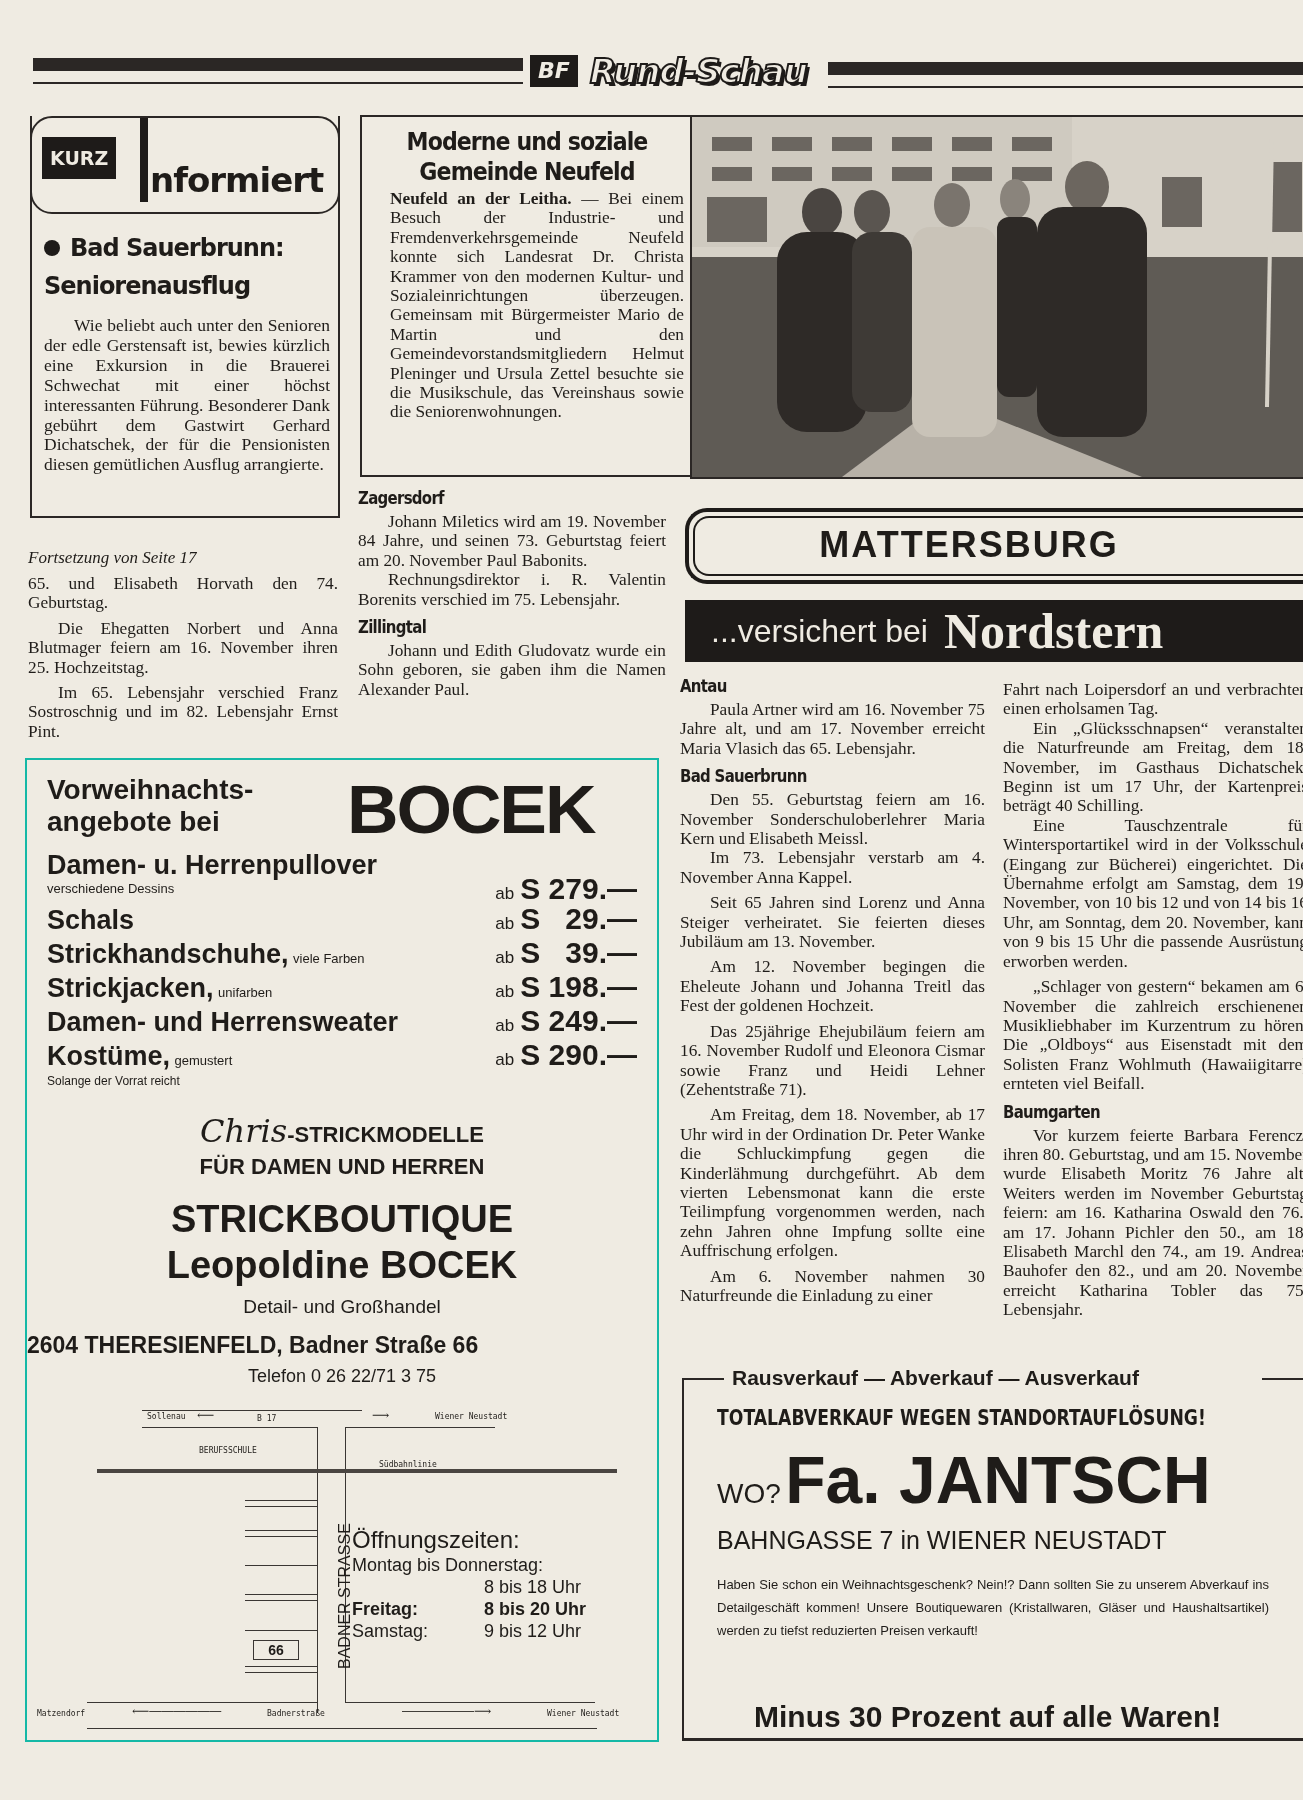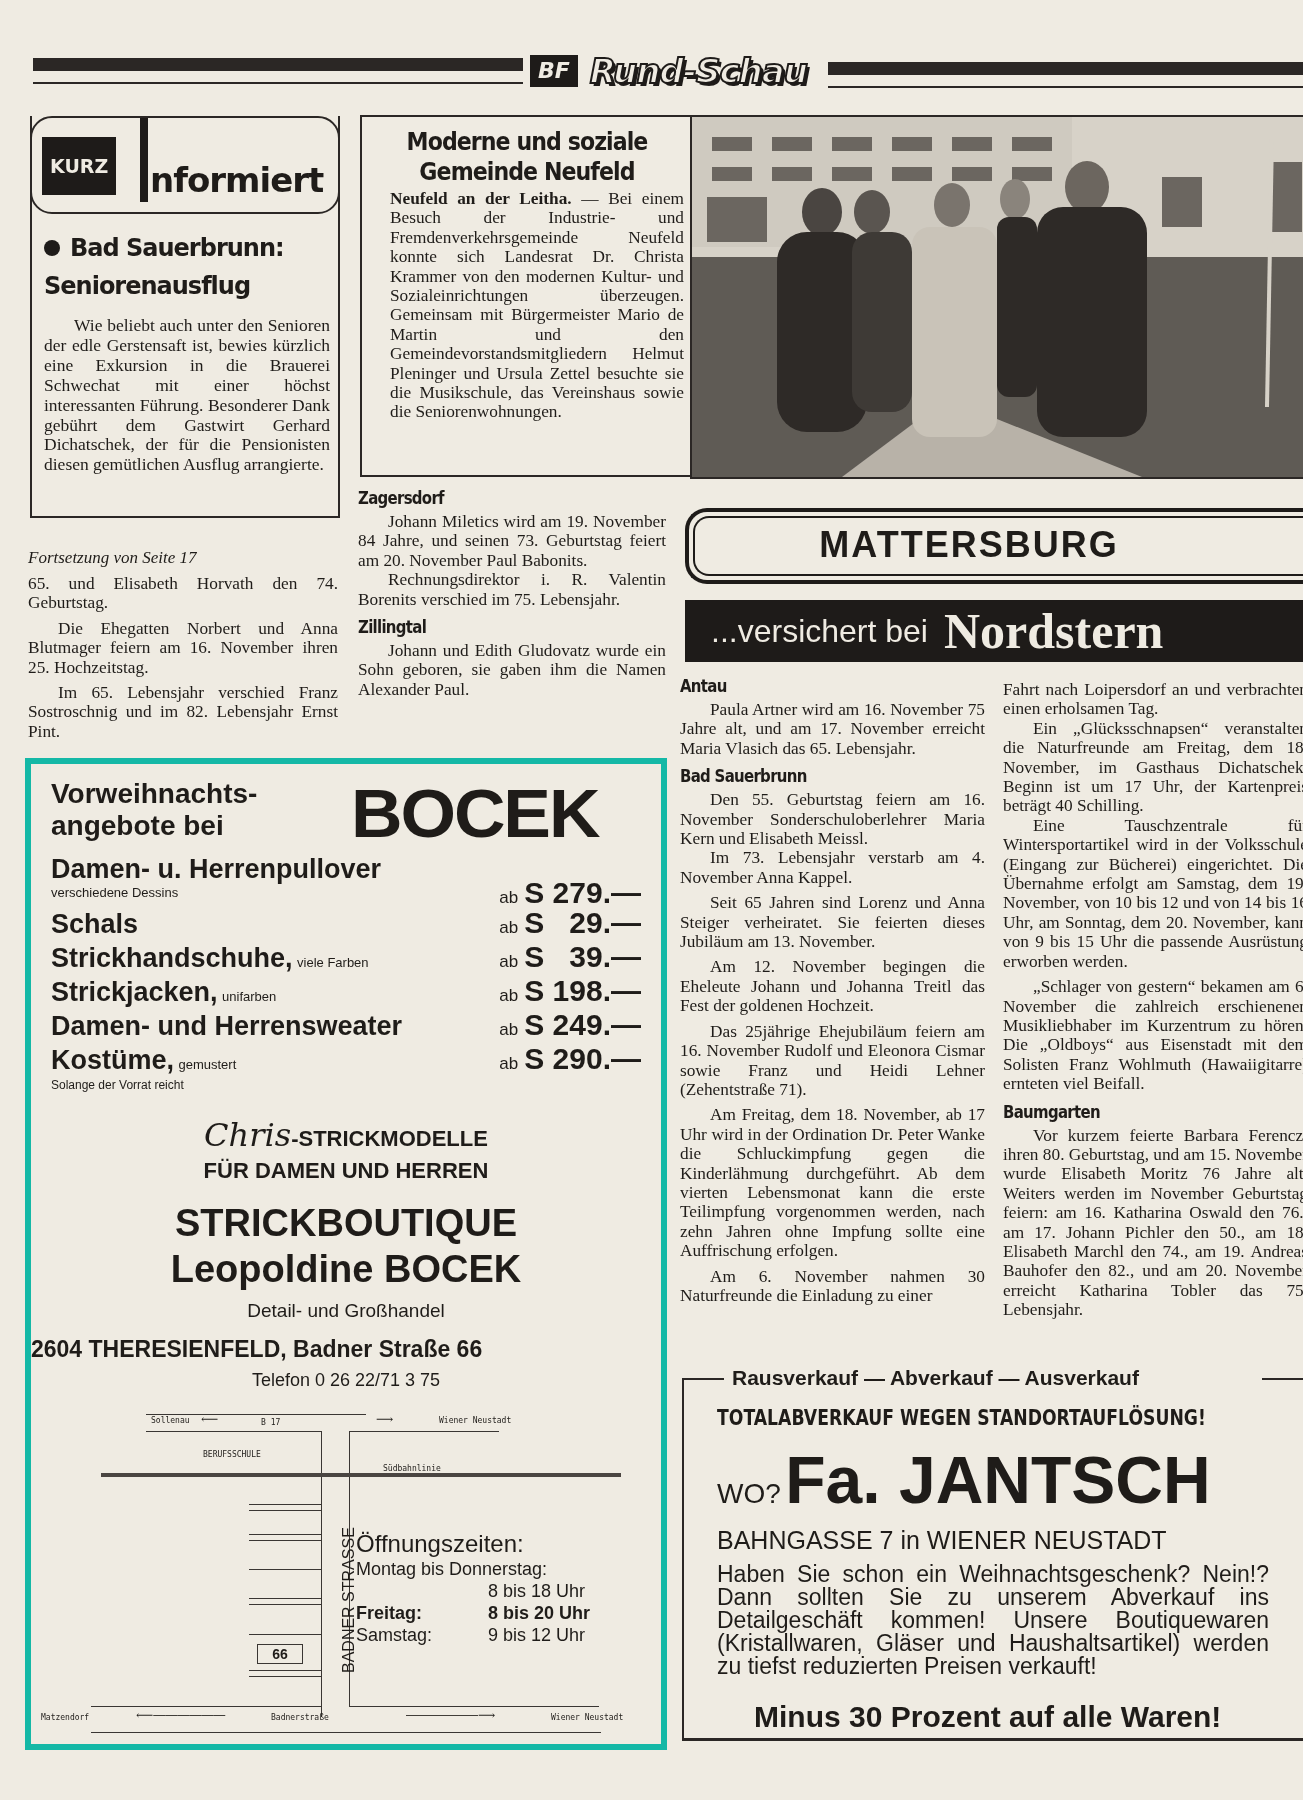--- a/index.html
+++ b/index.html
@@ -18,31 +18,31 @@
 
   
   .bar-thick { background:#2b2725; height:13px; }
   .bar-thin { background:#2b2725; height:2px; }
   .logo-bf { background:#1e1b19; color:#efebe2; font-family:"DejaVu Sans", sans-serif; font-weight:bold; font-style:italic; font-size:22px; padding:0 5px; border:3px solid #1e1b19; outline:2px solid #efebe2; line-height:26px; }
   .logo-text { font-family:"DejaVu Sans", sans-serif; font-weight:bold; font-style:italic; font-size:34px; color:#efebe2; -webkit-text-stroke:2px #1e1b19; text-shadow:3px 3px 0 #1e1b19; letter-spacing:-1px; line-height:36px; }
 
   
   .kurz-box { border:2px solid #2b2725; }
   .kurz-head { border:2px solid #2b2725; border-radius:22px; }
-  .kurz-tag { background:#1e1b19; color:#efebe2; font-family:"DejaVu Sans", sans-serif; font-weight:bold; font-size:19px; padding:16px 8px; line-height:26px; }
+  .kurz-tag { background:#1e1b19; color:#efebe2; font-family:"DejaVu Sans", sans-serif; font-weight:bold; font-size:19px; padding:8px 8px; line-height:26px; }
   .kurz-bar { background:#1e1b19; width:8px; }
   .informiert { font-family:"DejaVu Sans", sans-serif; font-weight:bold; font-size:34px; letter-spacing:-1px; }
 
   .photo { background:linear-gradient(180deg,#d9d4ca 0%,#cfc9bd 30%,#6f6a64 45%,#5d5953 100%); overflow:hidden; }
 
   .matt-box { border:4px solid #1e1b19; border-radius:22px; }
   .matt-inner { border:2px solid #1e1b19; border-radius:16px; }
   .nord { background:#1e1b19; color:#efebe2; }
 
-  .ad-box { border:6px solid #14b8a6; }
+  .ad-box { border:2px solid #14b8a6; }
   .price-row { display:flex; justify-content:space-between; align-items:baseline; font-family:"Liberation Sans", sans-serif; font-weight:bold; }
   .price-row .item { font-size:27px; }
   .price-row .note { font-size:13px; font-weight:normal; }
   .price-row .ab { font-size:17px; font-weight:normal; margin-right:6px; }
   .price-row .pr { font-size:30px; white-space:pre; font-family:"Liberation Sans", sans-serif; }
   .map-line { position:absolute; background:#3a3633; }
 </style>
 </head>
 <body>
 
@@ -292,15 +292,15 @@
 <div class="abs" style="left:682px;top:1378px;width:621px;height:360px;border-left:2px solid #2b2725;border-bottom:3px solid #2b2725;">
   <div class="abs" style="left:0;top:0;width:40px;height:2px;background:#2b2725;"></div>
   <div class="abs" style="left:578px;top:0;width:43px;height:2px;background:#2b2725;"></div>
   <div class="abs sans" style="left:44px;top:-12px;font-weight:bold;font-size:21px;background:#efebe2;padding:0 4px;">Rausverkauf — Abverkauf — Ausverkauf</div>
   <div class="abs" style="left:33px;top:28px;font-family:'DejaVu Sans', sans-serif;font-weight:bold;font-size:21px;transform:scaleX(0.82);transform-origin:left;white-space:nowrap;">TOTALABVERKAUF WEGEN STANDORTAUFLÖSUNG!</div>
   <div class="abs sans" style="left:33px;top:64px;white-space:nowrap;">
     <span style="font-size:28px;">WO?</span>
     <span style="font-weight:bold;font-size:66px;">Fa. JANTSCH</span>
   </div>
   <div class="abs sans" style="left:33px;top:148px;font-size:25px;white-space:nowrap;">BAHNGASSE 7 in WIENER NEUSTADT</div>
-  <div class="abs sans" style="left:33px;top:185px;width:552px;font-size:23px;line-height:23px;text-align:justify;">Haben Sie schon ein Weihnachtsgeschenk? Nein!? Dann sollten Sie zu unserem Abverkauf ins Detailgeschäft kommen! Unsere Boutiquewaren (Kristallwaren, Gläser und Haushaltsartikel) werden zu tiefst reduzierten Preisen verkauft!</div>
+  <div class="abs sans" style="left:33px;top:195px;width:552px;font-size:13px;line-height:23px;text-align:justify;">Haben Sie schon ein Weihnachtsgeschenk? Nein!? Dann sollten Sie zu unserem Abverkauf ins Detailgeschäft kommen! Unsere Boutiquewaren (Kristallwaren, Gläser und Haushaltsartikel) werden zu tiefst reduzierten Preisen verkauft!</div>
   <div class="abs sans" style="left:70px;top:322px;font-weight:bold;font-size:30px;white-space:nowrap;">Minus 30 Prozent auf alle Waren!</div>
 </div>
 
 </body></html>

